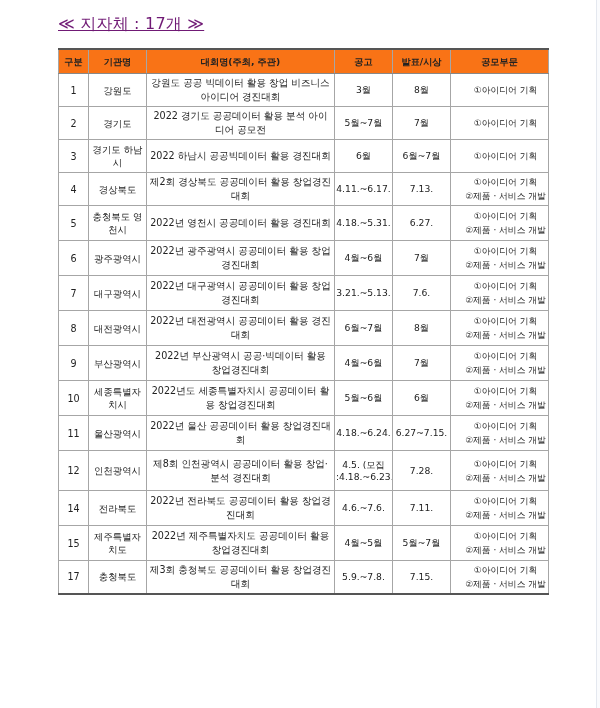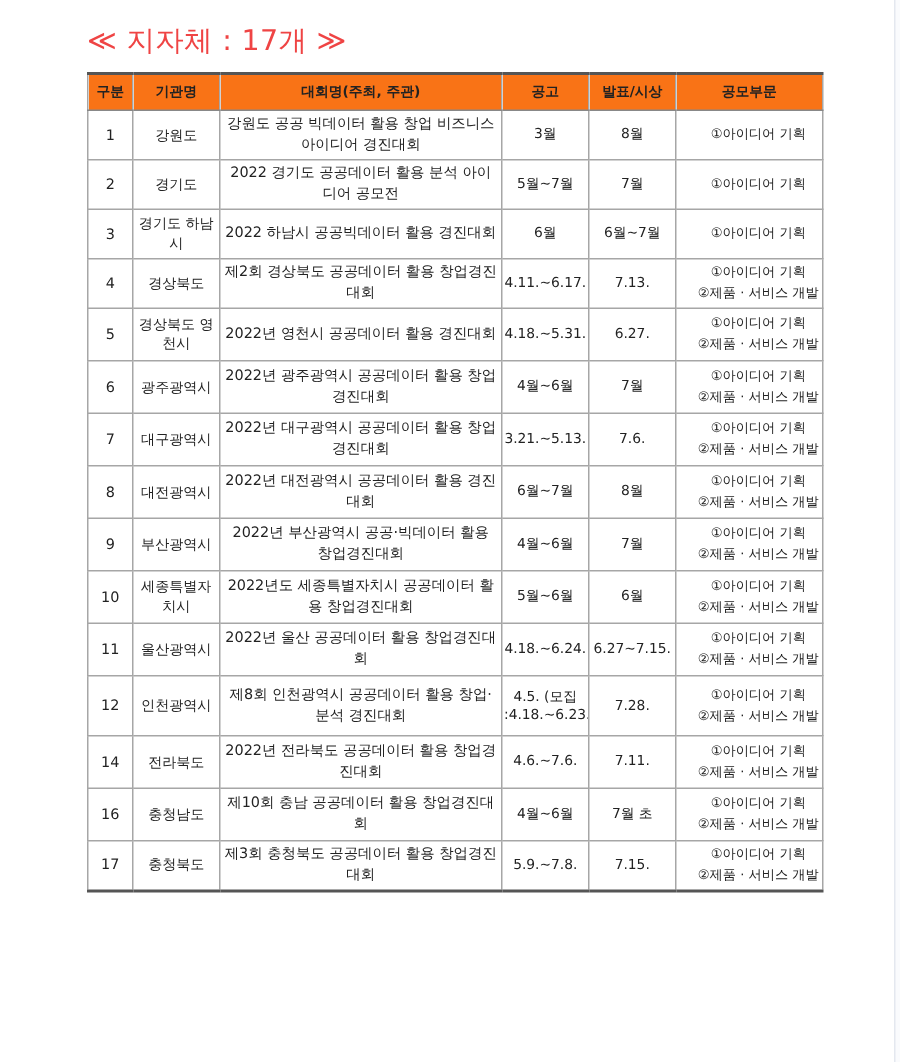--- a/index.html
+++ b/index.html
@@ -7,21 +7,21 @@
     width: 600px; height: 708px; overflow: hidden; background: #ffffff;
     font-family: "DejaVu Sans", "Liberation Sans", sans-serif; color: #222;
     position: relative;
   }
   .right-strip {
     position: absolute; top: 0; right: 0; width: 3px; height: 708px;
     border-left: 1px solid #e4e8ef; background: #fafbfd;
   }
   .title {
     position: absolute; left: 58px; top: 14px;
-    font-size: 19px; color: #ef4444; letter-spacing: 0.2px;
+    font-size: 16px; color: #701a75; letter-spacing: 0.2px; text-decoration: underline;
   }
   table {
     position: absolute; left: 58px; top: 48px;
     border-collapse: collapse; table-layout: fixed;
     width: 490px;
   }
   col.c1 { width: 30px; } col.c2 { width: 58px; } col.c3 { width: 188px; }
   col.c4 { width: 58px; } col.c5 { width: 58px; } col.c6 { width: 98px; }
   th, td {
     border: 1px solid #a6a6a6; text-align: center; vertical-align: middle;
@@ -106,21 +106,21 @@
         <td class="name">제2회 경상북도 공공데이터 활용 창업경진대회</td>
         <td class="date">4.11.~6.17.</td>
         <td class="date">7.13.</td>
         <td class="cat">
           <span class="cat-line">①아이디어 기획</span>
           <span class="cat-line">②제품 · 서비스 개발</span>
         </td>
       </tr>
       <tr class="h35">
         <td class="n">5</td>
-        <td class="org">경상북도 영천시</td>
+        <td class="org">충청북도 영천시</td>
         <td class="name">2022년 영천시 공공데이터 활용 경진대회</td>
         <td class="date">4.18.~5.31.</td>
         <td class="date">6.27.</td>
         <td class="cat">
           <span class="cat-line">①아이디어 기획</span>
           <span class="cat-line">②제품 · 서비스 개발</span>
         </td>
       </tr>
       <tr class="h35">
         <td class="n">6</td>
@@ -204,25 +204,25 @@
         <td class="org">전라북도</td>
         <td class="name">2022년 전라북도 공공데이터 활용 창업경진대회</td>
         <td class="date">4.6.~7.6.</td>
         <td class="date">7.11.</td>
         <td class="cat">
           <span class="cat-line">①아이디어 기획</span>
           <span class="cat-line">②제품 · 서비스 개발</span>
         </td>
       </tr>
       <tr class="h35">
-        <td class="n">16</td>
-        <td class="org">충청남도</td>
-        <td class="name">제10회 충남 공공데이터 활용 창업경진대회</td>
-        <td class="date">4월~6월</td>
-        <td class="date">7월 초</td>
+        <td class="n">15</td>
+        <td class="org">제주특별자치도</td>
+        <td class="name">2022년 제주특별자치도 공공데이터 활용 창업경진대회</td>
+        <td class="date">4월~5월</td>
+        <td class="date">5월~7월</td>
         <td class="cat">
           <span class="cat-line">①아이디어 기획</span>
           <span class="cat-line">②제품 · 서비스 개발</span>
         </td>
       </tr>
       <tr class="last">
         <td class="n">17</td>
         <td class="org">충청북도</td>
         <td class="name">제3회 충청북도 공공데이터 활용 창업경진대회</td>
         <td class="date">5.9.~7.8.</td>

